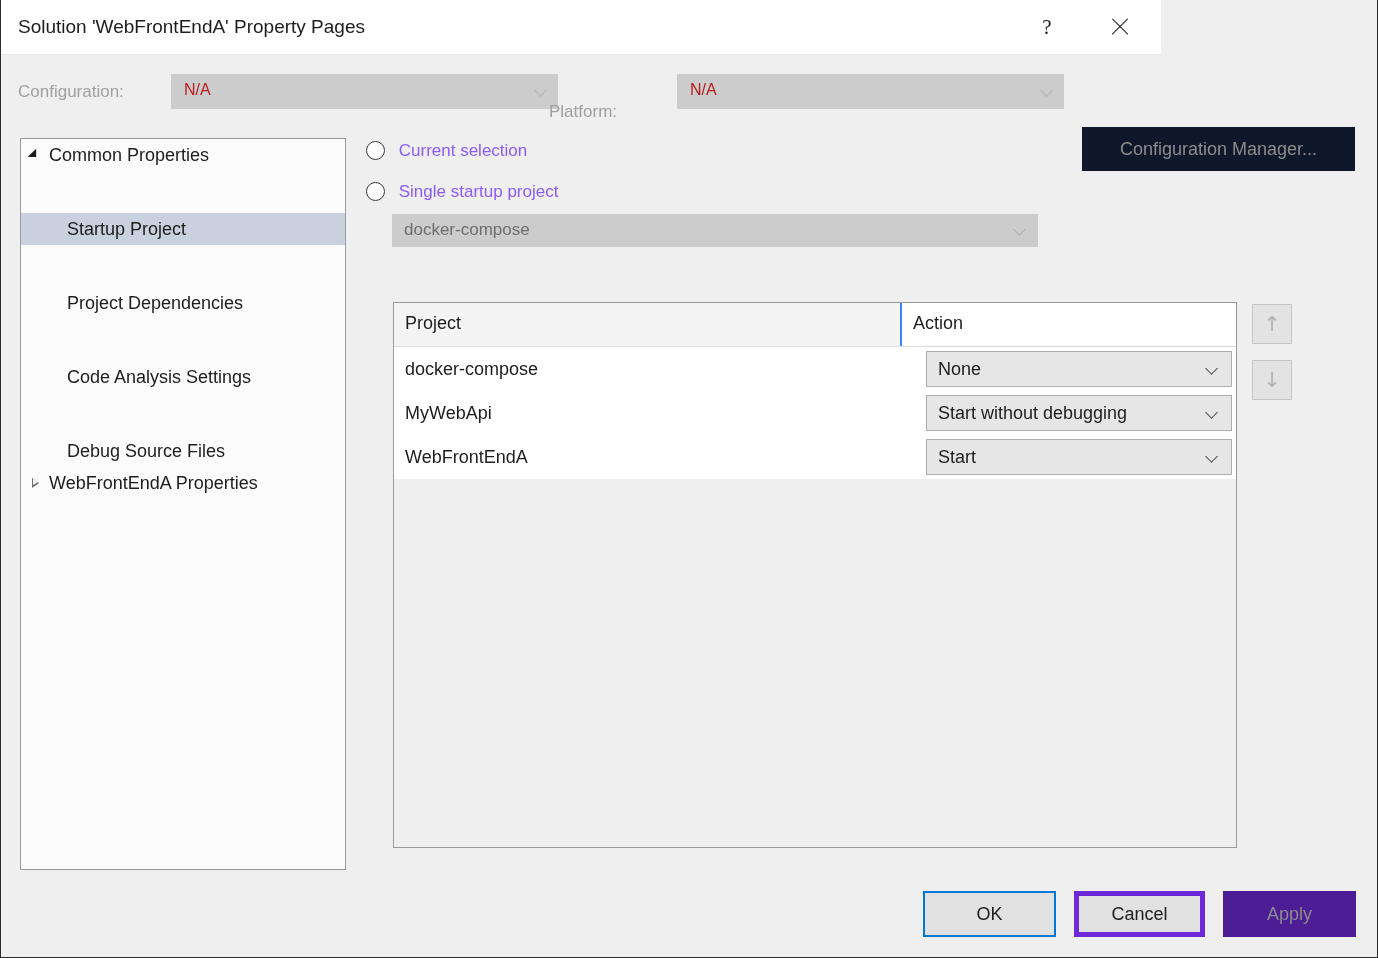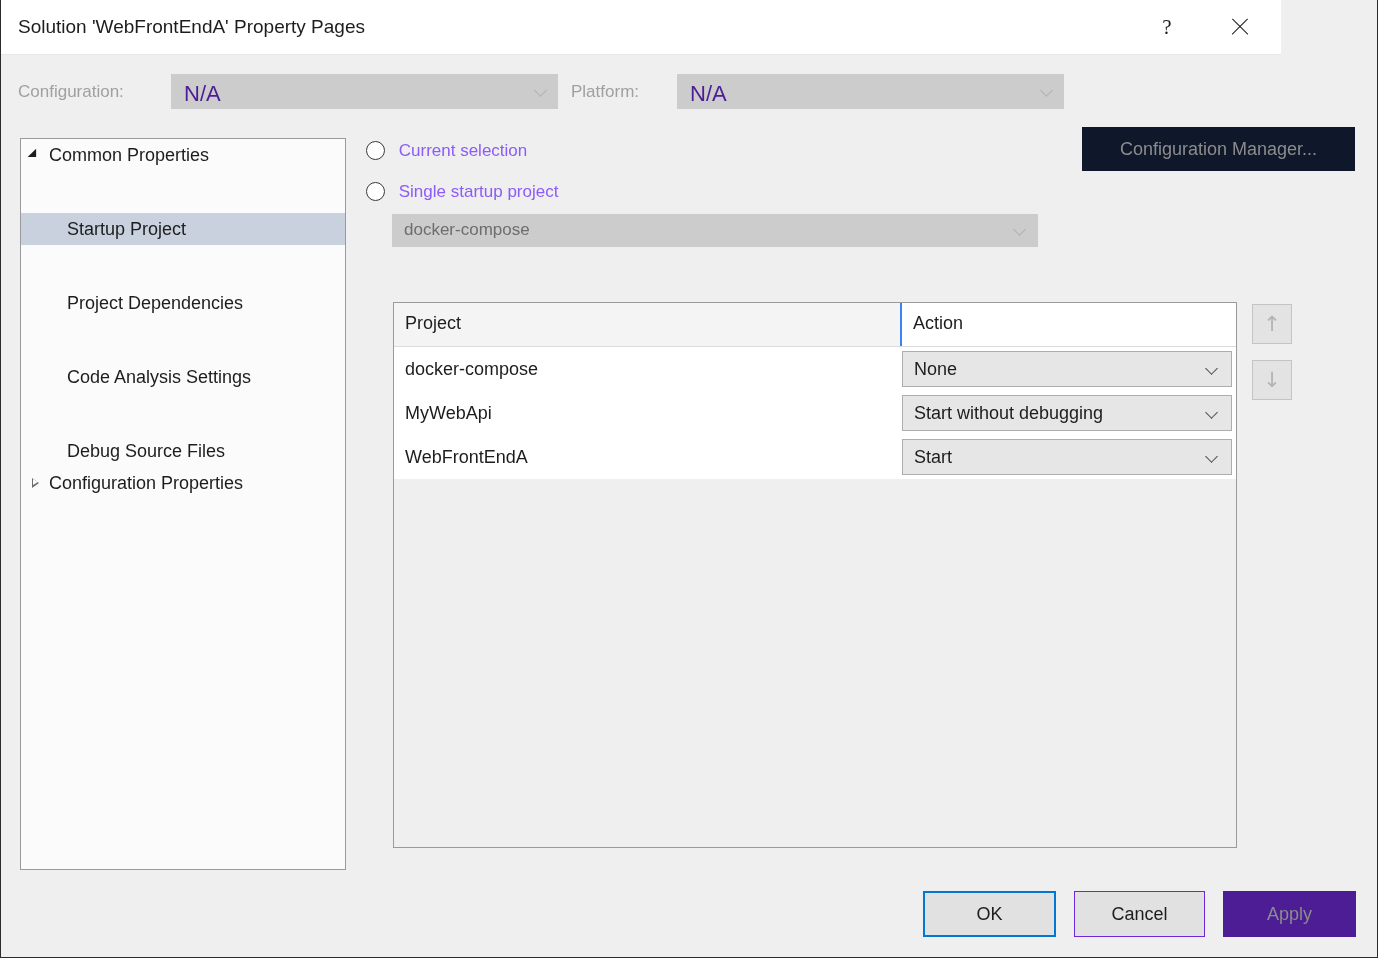--- a/index.html
+++ b/index.html
@@ -24,21 +24,21 @@
     background: #efeff0;
     border: 1px solid #2b2b2b;
     border-top: none;
     overflow: hidden;
   }
 
   
   #titlebar {
     position: absolute;
     left: 0; top: 0;
-    width: 1280px;
+    width: 1160px;
     height: 55px;
     background: #ffffff;
     border-bottom: 1px solid #e8e8e8;
   }
   #title-text {
     position: absolute;
     left: 17px;
     top: 16px;
     font-size: 19px;
     color: #1d1d1d;
@@ -83,35 +83,35 @@
     height: 75px;
   }
   .field-label {
     position: absolute;
     top: 27px;
     font-size: 17px;
     color: #a0a0a0;
     white-space: nowrap;
   }
   #configuration-label { left: 17px; }
-  #platform-label { left: 570px; }
+  #platform-label { left: 548px; margin-top: 20px; }
 
   .combo-disabled {
     position: absolute;
     background: #cccccc;
     border: none;
     height: 35px;
     top: 19px;
   }
   .combo-disabled .combo-value {
     position: absolute;
     left: 13px;
     top: 7px;
-    font-size: 22px;
-    color: #4c1d95;
+    font-size: 16px;
+    color: #b91c1c;
     white-space: nowrap;
   }
   .combo-disabled .chev {
     position: absolute;
     right: 11px;
     top: 12px;
   }
   #configuration-combo { left: 170px; width: 387px; }
   #platform-combo { left: 676px; width: 387px; }
 
@@ -310,20 +310,21 @@
   .cell-action {
     flex: 1;
     padding-right: 4px;
   }
   .action-combo {
     position: relative;
     height: 36px;
     background: #e6e6e6;
     border: 1px solid #adadad;
     cursor: default;
+    margin-left: 24px;
   }
   .action-combo .combo-value {
     position: absolute;
     left: 11px; top: 7px;
     font-size: 18px;
     color: #1d1d1d;
     white-space: nowrap;
   }
   .action-combo .chev {
     position: absolute;
@@ -362,21 +363,21 @@
   }
   #ok-button {
     left: 922px; width: 133px;
     background: #e1e1e1;
     border: 2px solid #0078d7;
     color: #1d1d1d;
   }
   #cancel-button {
     left: 1073px; width: 131px;
     background: #e1e1e1;
-    border: 1px solid #6d28d9;
+    border: 5px solid #6d28d9;
     color: #1d1d1d;
   }
   #apply-button {
     left: 1222px; width: 133px;
     background: #4c1d95;
     border: none;
     color: #8c8c8c;
   }
 </style>
 </head>
@@ -424,21 +425,21 @@
     <div class="tree-item child">
       <span>Code Analysis Settings</span>
     </div>
     <div class="tree-item child">
       <span>Debug Source Files</span>
     </div>
     <div class="tree-item">
       <span class="tree-expander">
           <span class="tri-closed"></span>
         </span>
-      <span>Configuration Properties</span>
+      <span>WebFrontEndA Properties</span>
     </div>
   </div>
 
   <div class="radio-row" id="radio-current">
     <span class="radio-mark"></span>
     <span class="radio-label">Current selection</span>
   </div>
 
   <div class="radio-row" id="radio-single">
     <span class="radio-mark"></span>

